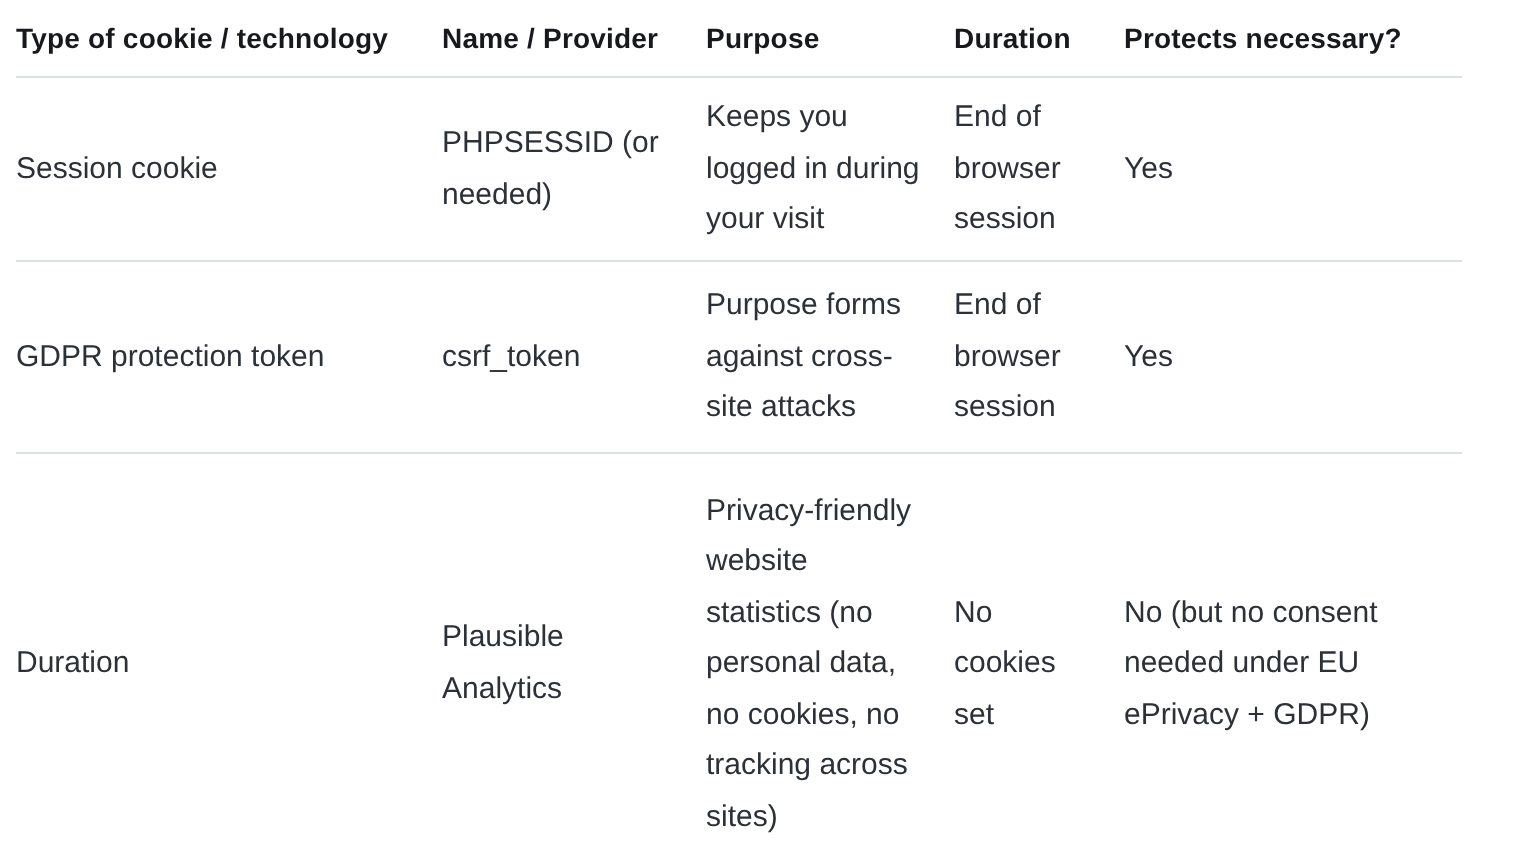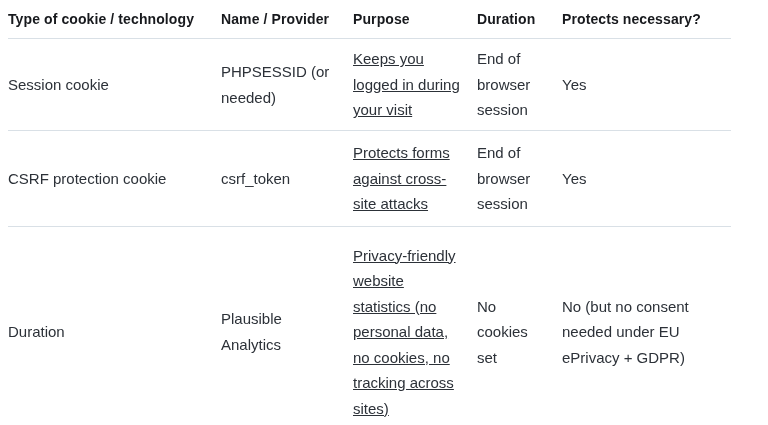--- a/index.html
+++ b/index.html
@@ -44,21 +44,21 @@
   td{
     font-size:15px;
     font-weight:400;
     color:var(--body-text);
     line-height:25.5px;
     text-align:left;
     vertical-align:middle;
     padding:0 18px 0 0;
     border-bottom:1px solid var(--border);
   }
-  td:nth-child(3){padding-right:12px;text-decoration:underline;}
+  td:nth-child(3){padding-right:12px;}
   td:nth-child(4){padding-right:21px;}
   td:nth-child(5){padding-right:12px;margin-left:36px;}
   tr.row-1{height:92px;}
   tr.row-2{height:96px;}
   tr.row-3{height:210px;}
   tr.row-3 td{border-bottom:none;}
 </style>
 </head>
 <body>
 
@@ -81,23 +81,23 @@
   </thead>
   <tbody>
     <tr class="row-1">
       <td>Session cookie</td>
       <td>PHPSESSID (or needed)</td>
       <td>Keeps you logged in during your visit</td>
       <td>End of browser session</td>
       <td>Yes</td>
     </tr>
     <tr class="row-2">
-      <td>CSRF protection cookie</td>
+      <td>GDPR protection token</td>
       <td>csrf_token</td>
-      <td>Protects forms against cross-site attacks</td>
+      <td>Purpose forms against cross-site attacks</td>
       <td>End of browser session</td>
       <td>Yes</td>
     </tr>
     <tr class="row-3">
       <td>Duration</td>
       <td>Plausible Analytics</td>
       <td>Privacy-friendly website statistics (no personal data, no cookies, no tracking across sites)</td>
       <td>No cookies set</td>
       <td>No (but no consent needed under EU ePrivacy + GDPR)</td>
     </tr>

